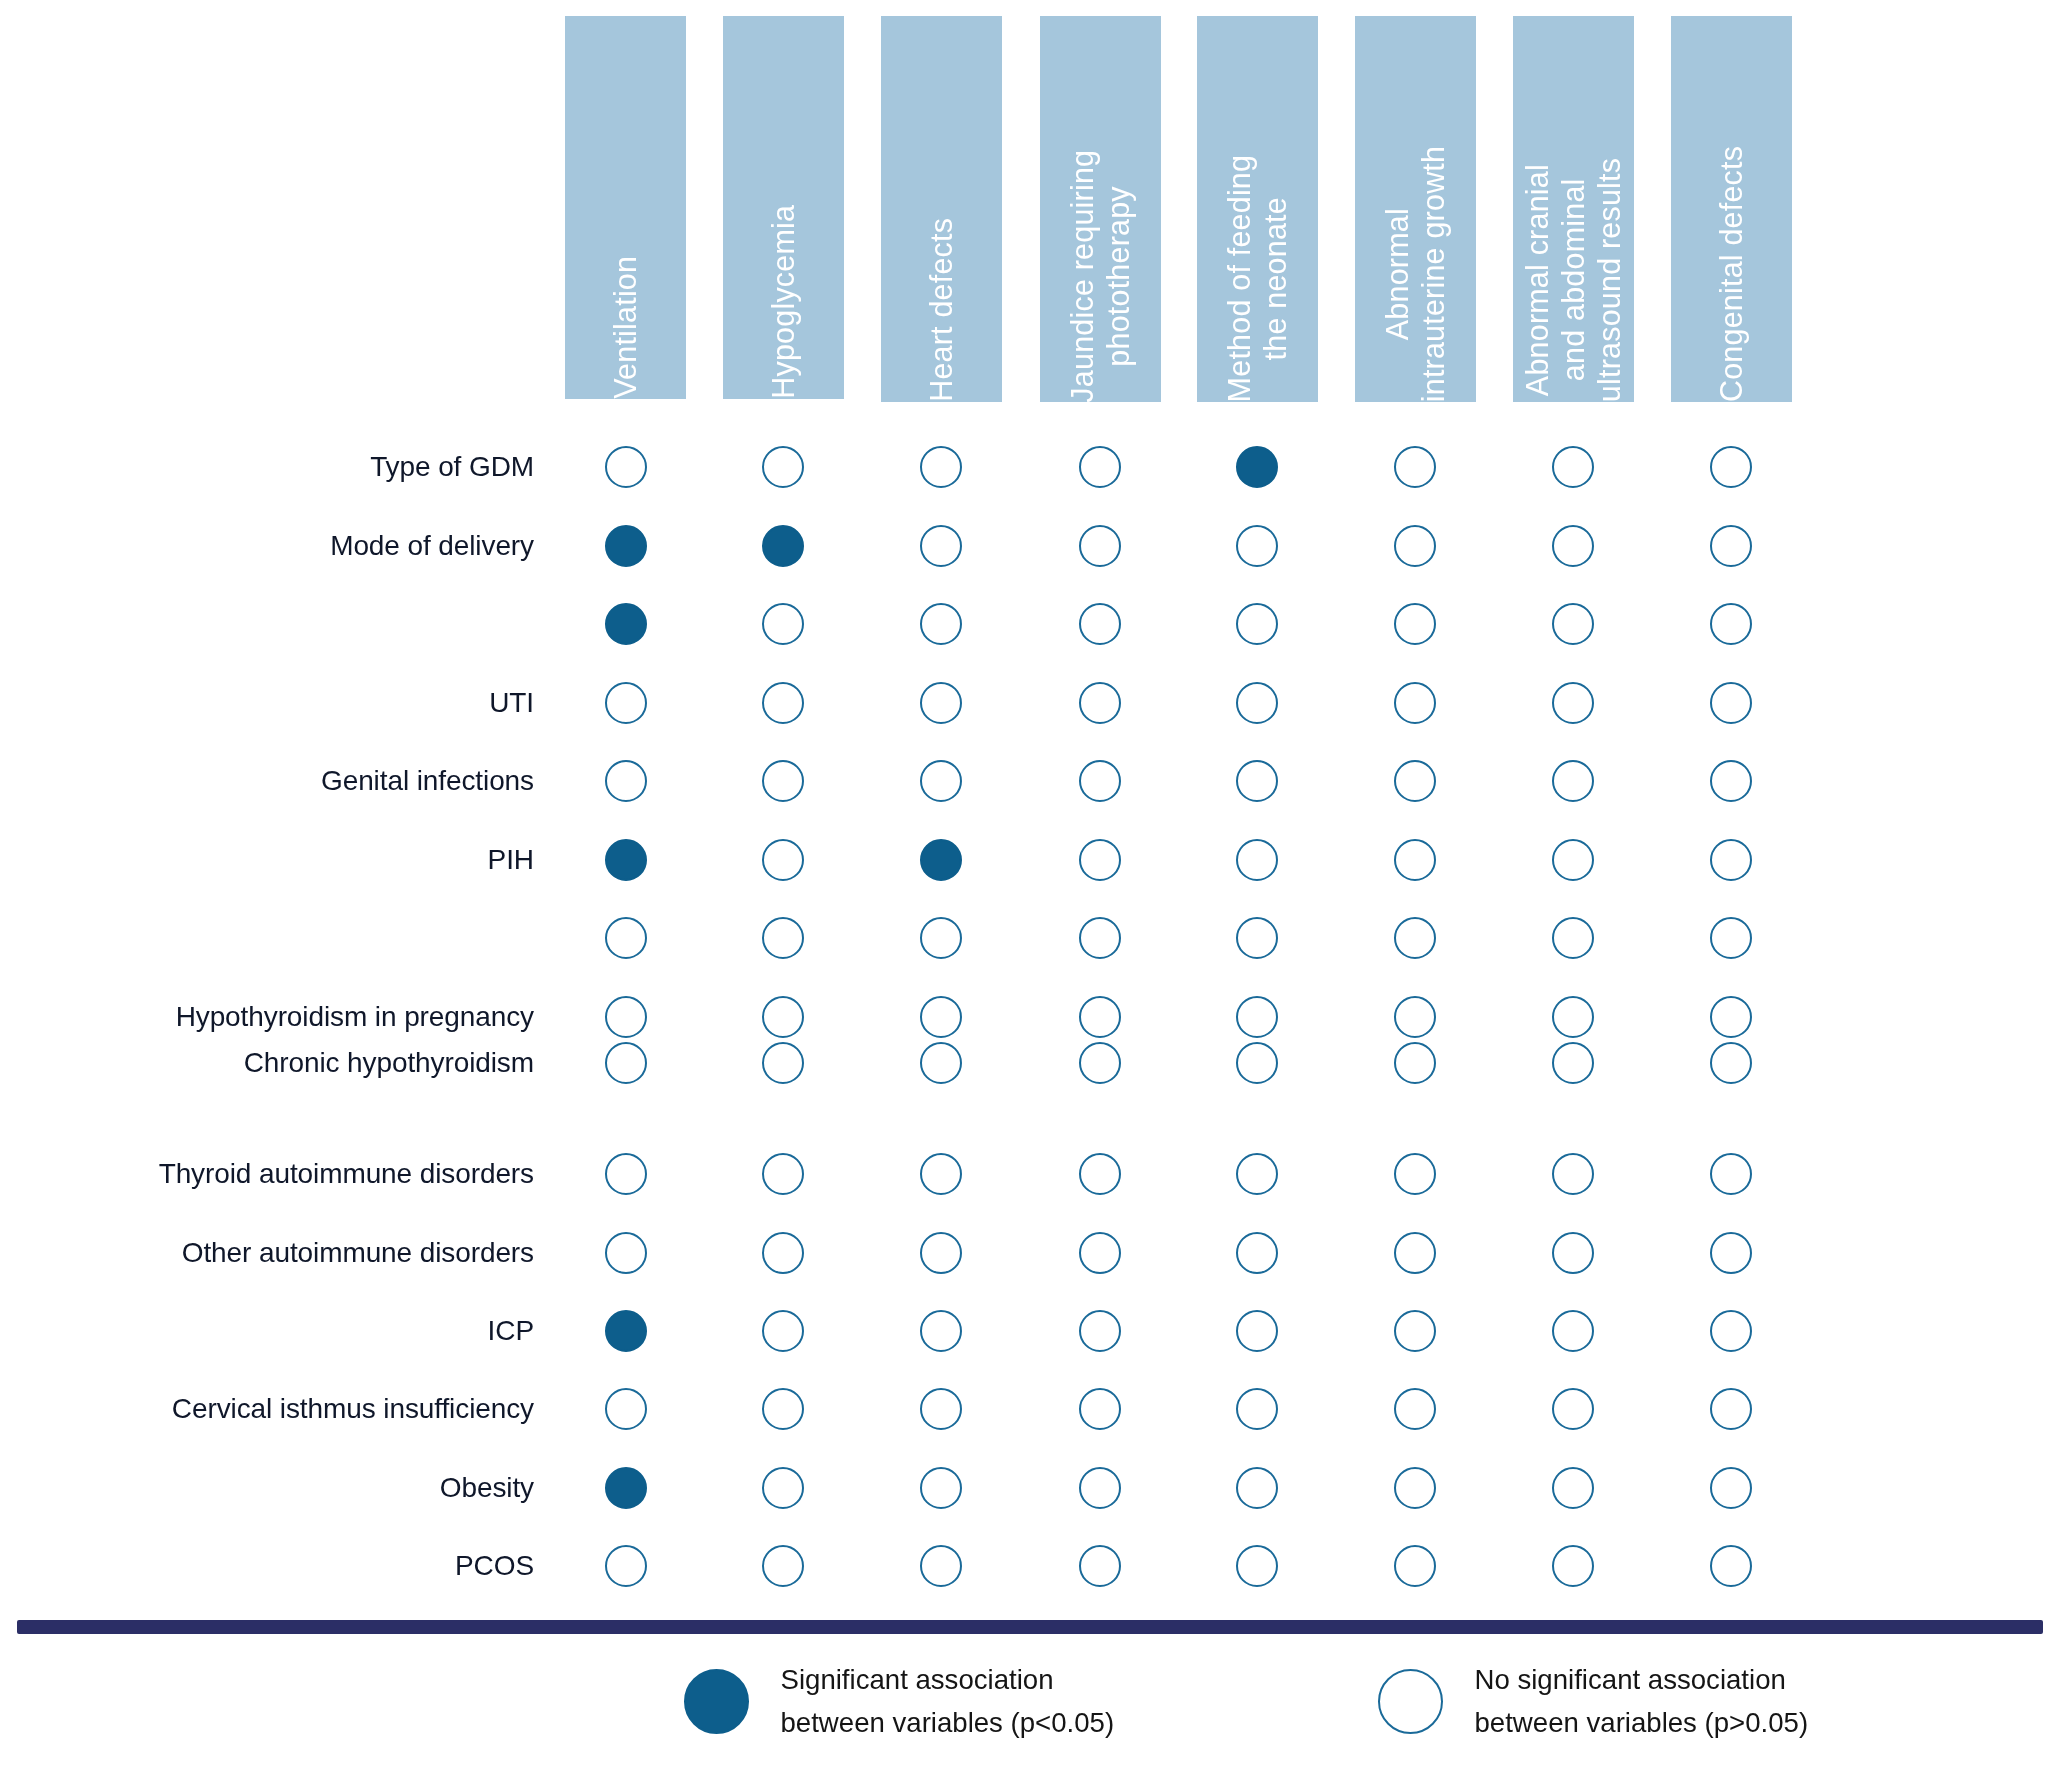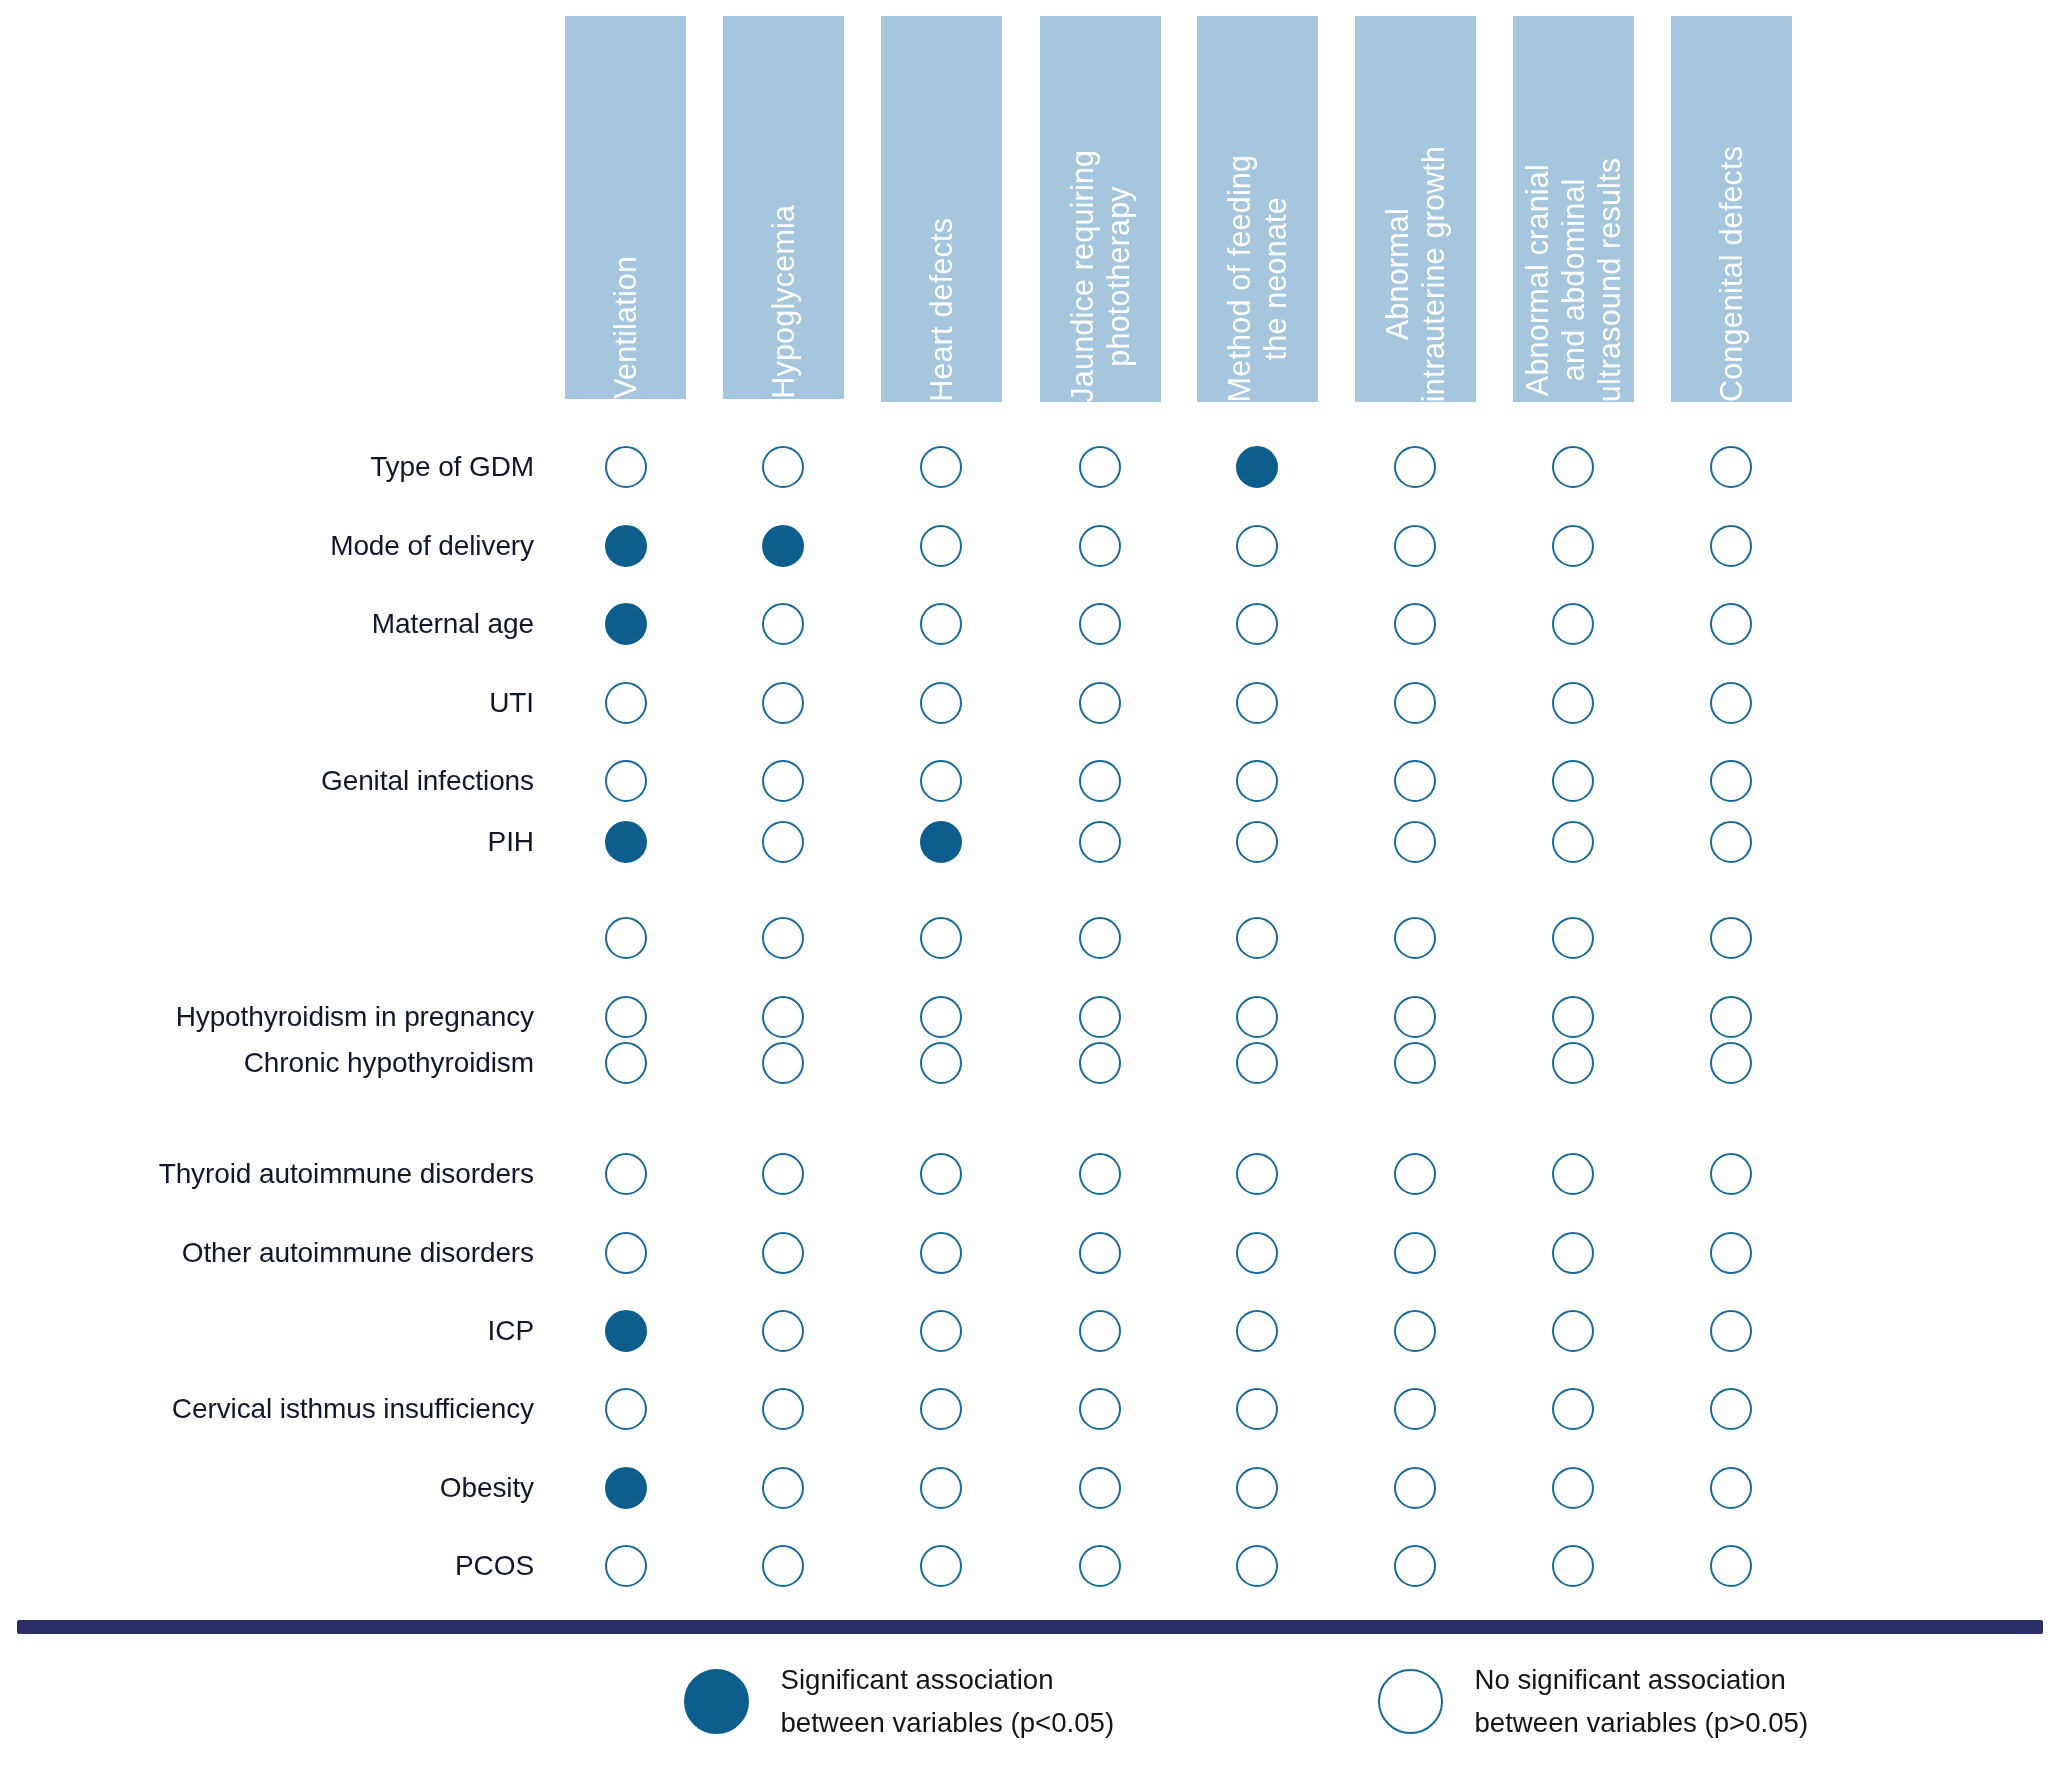--- a/index.html
+++ b/index.html
@@ -177,21 +177,20 @@
         <div class="cell on" style="left: 626px;"></div>
         <div class="cell on" style="left: 783px;"></div>
         <div class="cell off" style="left: 941px;"></div>
         <div class="cell off" style="left: 1100px;"></div>
         <div class="cell off" style="left: 1257px;"></div>
         <div class="cell off" style="left: 1415px;"></div>
         <div class="cell off" style="left: 1573px;"></div>
         <div class="cell off" style="left: 1731px;"></div>
       </div>
       <div class="m-row" style="top: 157px;">
-        <div class="row-label">Maternal age</div>
         <div class="cell on" style="left: 626px;"></div>
         <div class="cell off" style="left: 783px;"></div>
         <div class="cell off" style="left: 941px;"></div>
         <div class="cell off" style="left: 1100px;"></div>
         <div class="cell off" style="left: 1257px;"></div>
         <div class="cell off" style="left: 1415px;"></div>
         <div class="cell off" style="left: 1573px;"></div>
         <div class="cell off" style="left: 1731px;"></div>
       </div>
       <div class="m-row" style="top: 236px;">
@@ -209,21 +208,21 @@
         <div class="row-label">Genital infections</div>
         <div class="cell off" style="left: 626px;"></div>
         <div class="cell off" style="left: 783px;"></div>
         <div class="cell off" style="left: 941px;"></div>
         <div class="cell off" style="left: 1100px;"></div>
         <div class="cell off" style="left: 1257px;"></div>
         <div class="cell off" style="left: 1415px;"></div>
         <div class="cell off" style="left: 1573px;"></div>
         <div class="cell off" style="left: 1731px;"></div>
       </div>
-      <div class="m-row" style="top: 375px;">
+      <div class="m-row" style="top: 393px;">
         <div class="row-label">PIH</div>
         <div class="cell on" style="left: 626px;"></div>
         <div class="cell off" style="left: 783px;"></div>
         <div class="cell on" style="left: 941px;"></div>
         <div class="cell off" style="left: 1100px;"></div>
         <div class="cell off" style="left: 1257px;"></div>
         <div class="cell off" style="left: 1415px;"></div>
         <div class="cell off" style="left: 1573px;"></div>
         <div class="cell off" style="left: 1731px;"></div>
       </div>

